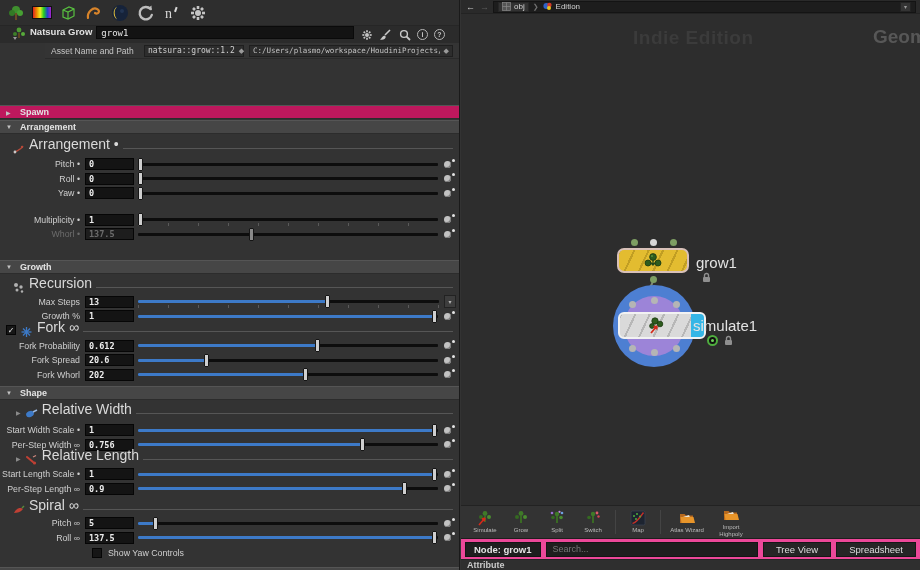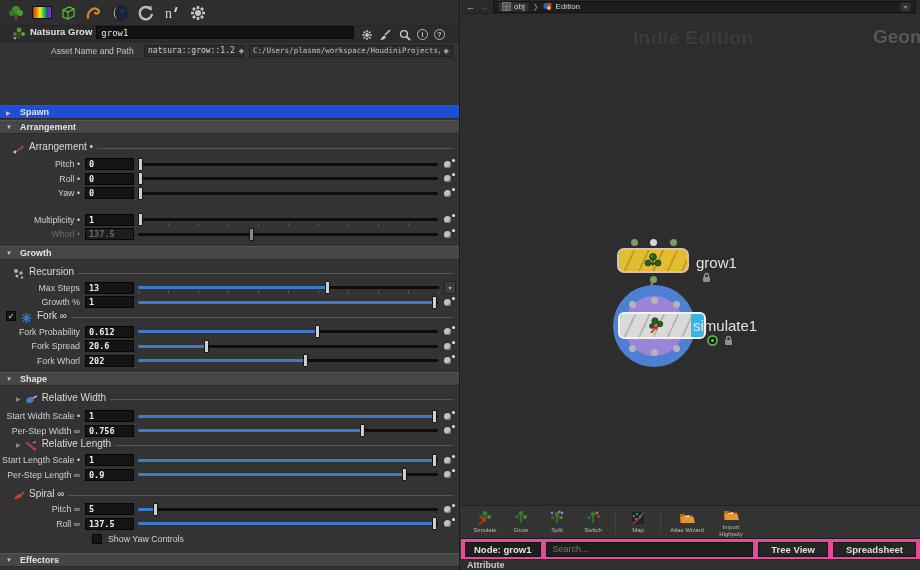--- a/index.html
+++ b/index.html
@@ -24,28 +24,28 @@
   .assetbar { height:16px; background:#343434; display:flex; align-items:center; padding:0 6px; gap:5px; border-bottom:1px solid #2a2a2a;margin-left:45px; }
   .assetlabel { font-size:8.5px; color:#c6c6c6; white-space:nowrap; width:88px; }
   .selbox { display:flex; align-items:center; height:12px; background:#2d2d2d; border:1px solid #1f1f1f; font-size:8px; color:#d0d0d0; padding:0 3px; }
   .selbox .val { font-family:"DejaVu Sans Mono", monospace; }
   .assetname { width:100px; justify-content:space-between; }
   .assetpath { flex:1; justify-content:space-between; overflow:hidden; }
   .assetpath .val { overflow:hidden; white-space:nowrap; font-size:7.5px; color:#c2c2c2; }
   .stepper { color:#9a9a9a; font-size:7px; margin-left:4px; flex:0 0 auto; }
 
   .sechdr { height:14px; background:#464646; border-top:1px solid #555; border-bottom:1px solid #2c2c2c; display:flex; align-items:center; gap:6px; padding:0 6px; margin-top:1px; }
-  .sechdr.dim { background:#1d4ed8;margin-top:46px; }
+  .sechdr.dim { background:#be185d;margin-top:46px; }
   .secarrow { font-size:6px; color:#c2c2c2; width:8px; }
   .sectitle { font-size:9px; font-weight:bold; color:#e4e4e4; }
 
   .subhdr { display:flex; align-items:flex-end; gap:4px; padding:0 6px 0 12px; height:12px; }
   .subhdr .chev { font-size:6px; color:#8a8a8a; align-self:center; }
   .subhdr .sico { width:13px; height:12px; flex:0 0 13px; }
-  .subhdr .stitle { font-size:10px; color:#dadada; white-space:nowrap; padding-bottom:1px; }
+  .subhdr .stitle { font-size:14px; color:#dadada; white-space:nowrap; padding-bottom:1px; }
   .subline { flex:1; border-bottom:1px solid #565656; margin-bottom:4px; }
   .cbx { width:10px; height:10px; background:#161616; border:1px solid #050505; color:#e8e8e8; font-size:8px; line-height:9px; text-align:center; align-self:center; }
 
   .prow { display:flex; align-items:center; height:14.5px; padding:0 3px 0 0; }
   .plabel { width:85px; text-align:right; padding-right:5px; font-size:8.8px; color:#cfcfcf; white-space:nowrap; flex:0 0 85px; }
   .pfield { width:49px; flex:0 0 49px; height:12px; background:#141414; border:1px solid #060606; color:#ececec; font-family:"DejaVu Sans Mono", monospace; font-size:8.5px; font-weight:bold; padding:0 3px; }
   .pslider { position:relative; flex:1; height:13px; margin:0 5px 0 4px; }
   .ptrack { position:absolute; left:0; right:0; top:5px; height:3px; background:#0d0d0d; border-radius:1px; }
   .pfill { height:100%; background:#3d7ac8; border-radius:1px; }
   .plain .pfill { background:transparent; }
@@ -98,21 +98,21 @@
   .shelf { position:absolute; left:0; top:505px; right:0; height:33px; background:#333333; border-top:1px solid #222; display:flex; align-items:center; padding:0 8px; gap:4px; }
   .tool { width:32px; display:flex; flex-direction:column; align-items:center; gap:1px; }
   .tool .tico { width:18px; height:16px; display:flex; align-items:center; justify-content:center; }
   .tool .tlabel { font-size:6px; color:#bcbcbc; text-align:center; line-height:6.5px; }
   .shelfsep { width:1px; height:24px; background:#444; margin:0 2px; }
 
   .bottombar { position:absolute; left:0; top:538px; right:0; height:21px; background:#ec4899; border-top:1px solid #1e1e1e; display:flex; align-items:center; gap:5px; padding:0 4px; }
   .nodebox { height:15px; background:#1e1e1e; border:1px solid #141414; color:#e4e4e4; font-size:9.5px; font-weight:bold; display:flex; align-items:center; padding:0 8px; white-space:nowrap; }
   .searchbox { flex:1; height:15px; background:#1e1e1e; border:1px solid #141414; color:#d0d0d0; font-size:9px; padding:0 6px; font-family:"Liberation Sans", sans-serif; }
   .searchbox::placeholder { color:#767676; }
-  .bbtn { height:15px; background:#252525; border:1px solid #161616; color:#dedede; font-size:9.5px; font-weight:bold; display:flex; align-items:center; padding:0 12px; white-space:nowrap; flex:0 0 auto; }
+  .bbtn { height:15px; background:#252525; border:1px solid #161616; color:#dedede; font-size:9.5px; font-weight:normal; display:flex; align-items:center; padding:0 12px; white-space:nowrap; flex:0 0 auto; }
   .attrbar { position:absolute; left:0; top:559px; right:0; height:11px; background:#2f2f2f; border-top:1px solid #242424; display:flex; align-items:center; padding:0 6px; }
   .attrbar span { font-size:9px; font-weight:bold; color:#cacaca; }
 
   .gradbar { width:30px; height:13px; background:linear-gradient(90deg,#d22,#e80,#ee2,#2c2,#24c,#a2c); border:1px solid #111; }
 </style>
 </head>
 <body>
 
 <div id="app">
 
@@ -313,21 +313,21 @@
         <div class="pslider plain">
             <div class="ptrack">
               <div class="pfill" style="background: transparent; width: 38%;"></div>
             </div>
             <div class="phandle" style="left: calc(38% - 3px);"></div>
           </div>
         <span class="ladder"></span>
       </div>
     </div>
 
-    <div class="sechdr" style="margin-top:4px;">
+    <div class="sechdr" style="margin-top:18px;">
       <span class="secarrow">▼</span>
       <span class="sectitle">Growth</span>
     </div>
 
     <div class="subhdr" style="margin-top:6px;">
       <span class="sico">
         <svg width="13" height="12" viewBox="0 0 13 12">
             <g fill="#b0b0b0">
               <circle cx="4" cy="3" r="2"></circle>
               <circle cx="9" cy="5" r="1.7"></circle>

